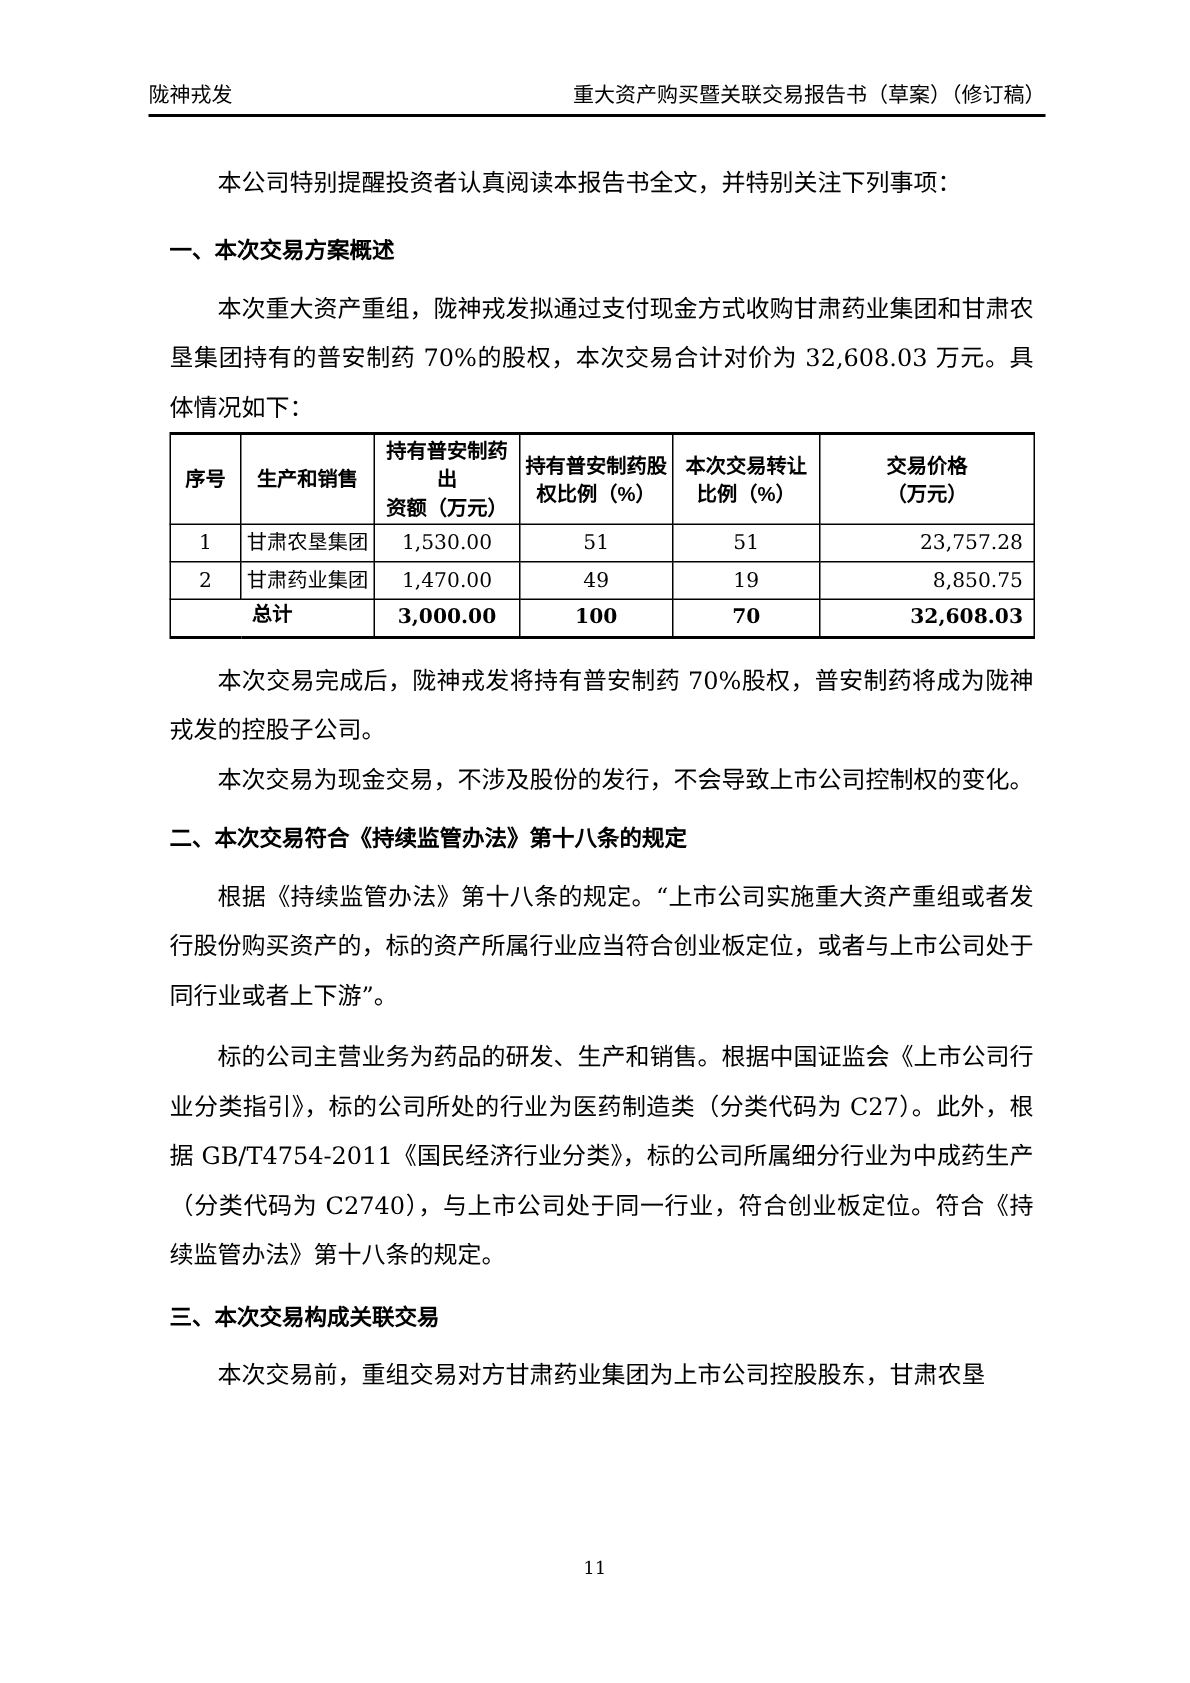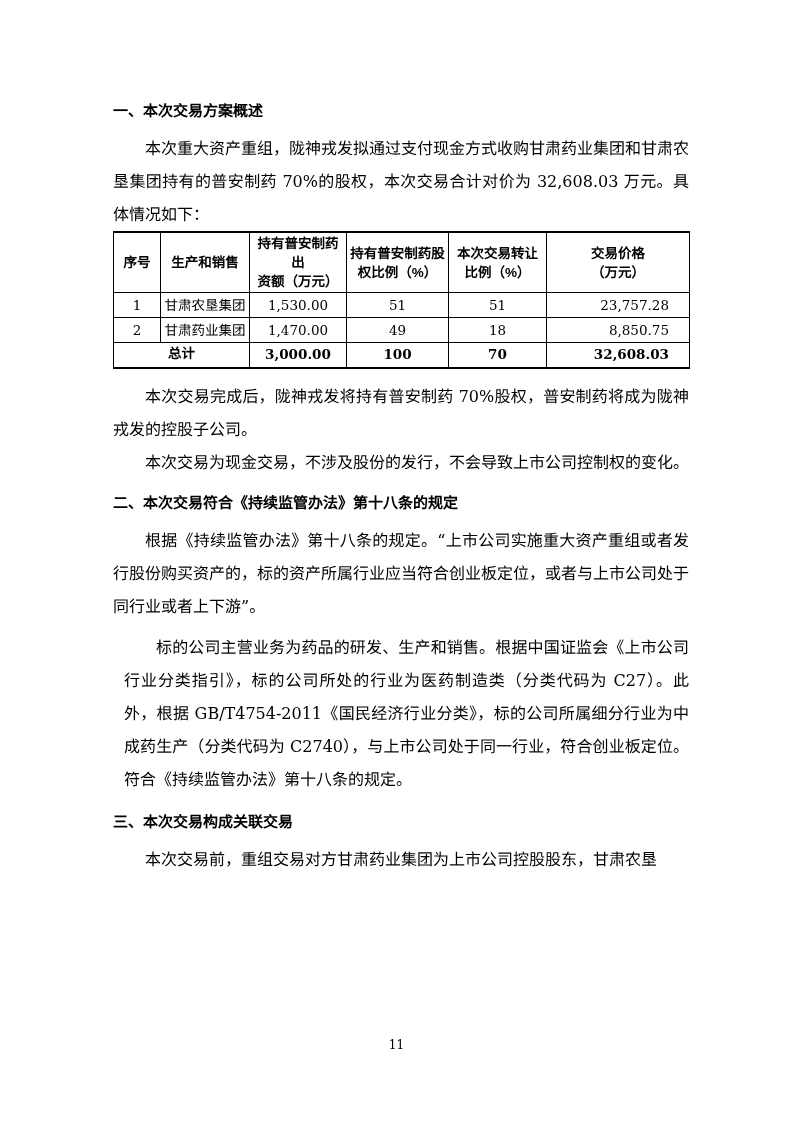--- a/index.html
+++ b/index.html
@@ -40,21 +40,21 @@
   #heading-s3 { margin-top:12px; }
   .body-p {
     font-size:16px; line-height:33px;
     text-align:justify;
     text-indent:2em;
   }
   #p-intro { margin-top:24px; }
   #p-s1-1 { margin-top:7px; }
   #p-s1-2 { margin-top:11px; }
   #p-s2-1 { margin-top:7px; }
-  #p-s2-2 { margin-top:8px;margin-left:11px; }
+  #p-s2-2 { margin-top:8px; }
   #p-s3-1 { margin-top:7px; }
   
   .deal-table {
     width:576px;
     border-collapse:collapse;
     table-layout:fixed;
     margin-top:0;
     border-top:2.5px solid #000;
     border-bottom:2.5px solid #000;
     font-size:13.5px;
@@ -65,43 +65,48 @@
     vertical-align:middle;
     padding:1px 2px;
   }
   .deal-table th {
     font-family:"Liberation Sans","DejaVu Sans",sans-serif;
     font-weight:700;
     white-space:pre-line;
     height:47px; line-height:19px;
   }
   .deal-table td { height:25px; line-height:17px; }
-  .deal-table td.price { text-align:right; padding-right:20px; }
+  .deal-table td.price { text-align:right; padding-right:7px; }
   .deal-table tr.total-row td {
     font-weight:700;
     font-family:Liberation Mono, monospace;
   }
   .deal-table tr.total-row td.num {
     font-family:"DejaVu Serif","Liberation Serif",serif;
   }
   
   .page-footer {
     position:absolute; top:1037px; left:0; right:0;
     text-align:center; font-size:12px; line-height:16px;
   }
 </style>
 </head>
 <body>
 
 <div class="page">
 
+  <div class="running-header">
+    <span>陇神戎发</span>
+    <span>重大资产购买暨关联交易报告书（草案）（修订稿）</span>
+  </div>
 
   <div class="content">
 
 
+    <p class="body-p" id="p-intro">本公司特别提醒投资者认真阅读本报告书全文，并特别关注下列事项：</p>
 
     <h2 class="section-heading" id="heading-s1">一、本次交易方案概述</h2>
 
     <p class="body-p" id="p-s1-1">本次重大资产重组，陇神戎发拟通过支付现金方式收购甘肃药业集团和甘肃农垦集团持有的普安制药 70%的股权，本次交易合计对价为 32,608.03 万元。具体情况如下：</p>
 
     <table class="deal-table">
       <colgroup>
         <col style="width:47px">
         <col style="width:89px">
         <col style="width:97px">
@@ -130,21 +135,21 @@
           <td>1,530.00</td>
           <td>51</td>
           <td>51</td>
           <td class="price">23,757.28</td>
         </tr>
         <tr>
           <td>2</td>
           <td>甘肃药业集团</td>
           <td>1,470.00</td>
           <td>49</td>
-          <td>18</td>
+          <td>19</td>
           <td class="price">8,850.75</td>
         </tr>
         <tr class="total-row">
           <td colspan="2">总计</td>
           <td class="num">3,000.00</td>
           <td class="num">100</td>
           <td class="num">70</td>
           <td class="price num">32,608.03</td>
         </tr>
       </tbody>

